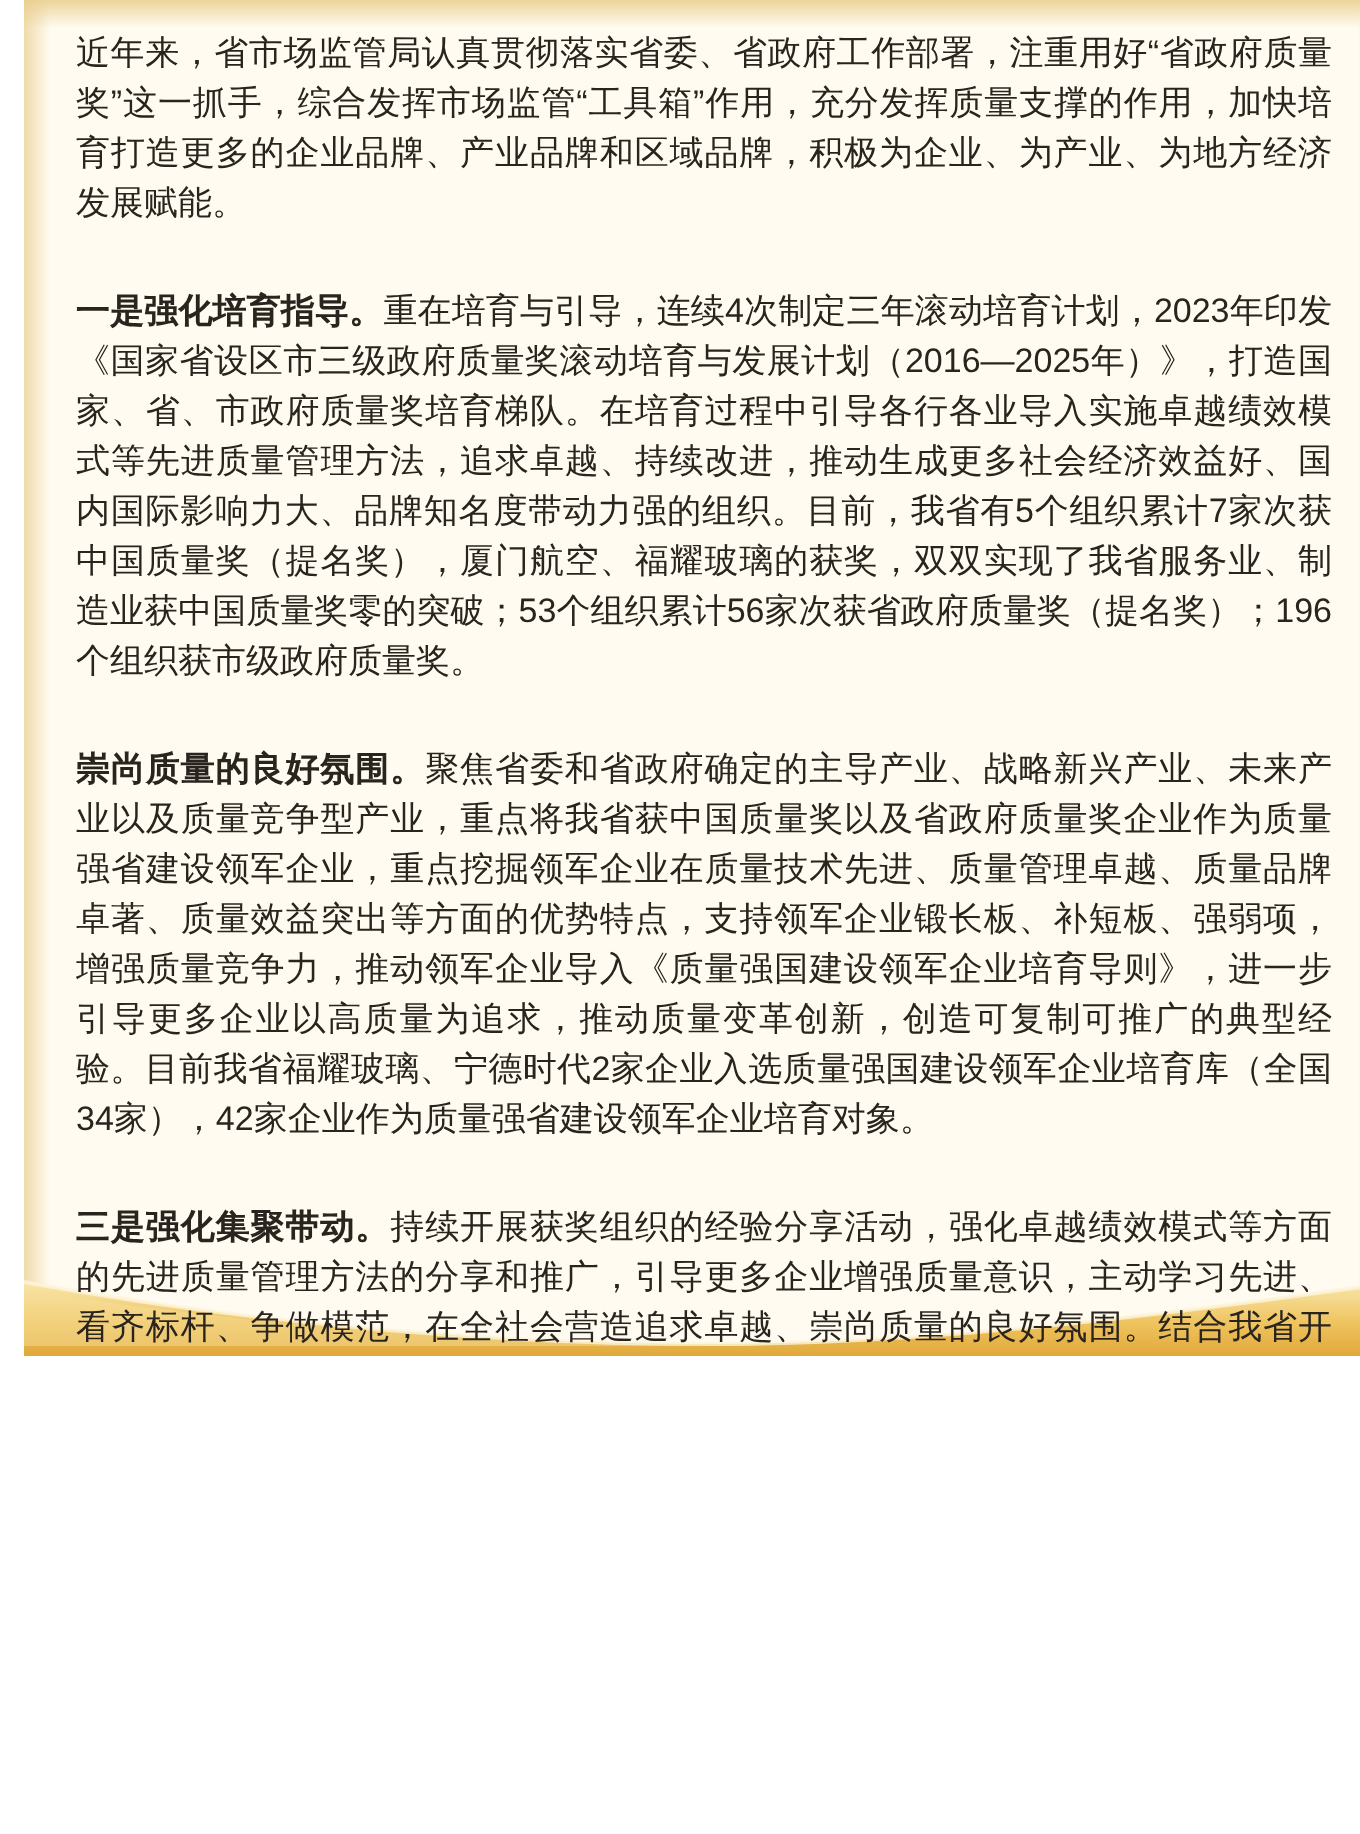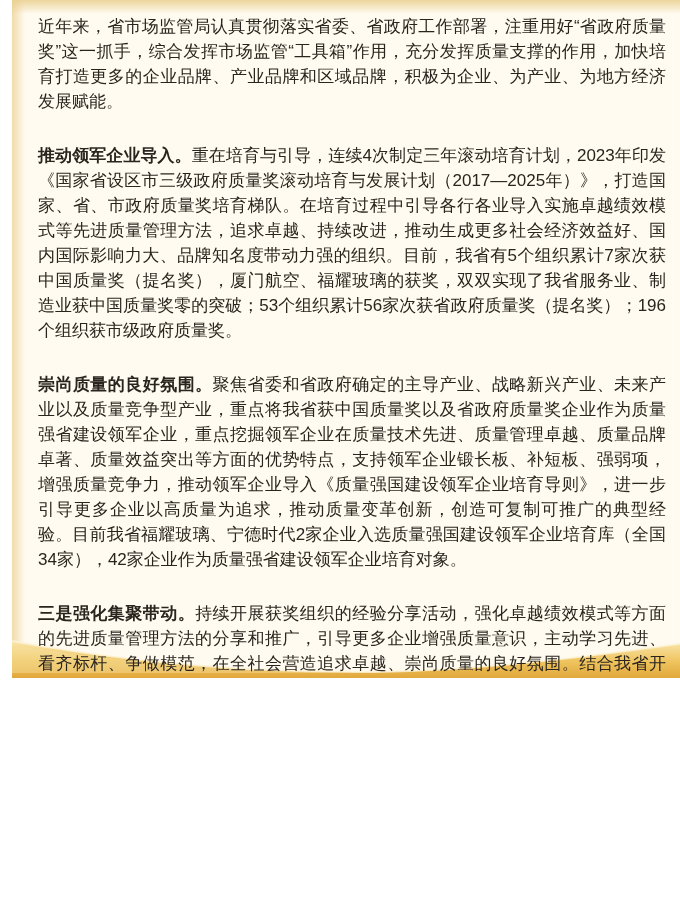--- a/index.html
+++ b/index.html
@@ -53,21 +53,21 @@
   }
 </style>
 </head>
 <body>
 
 <div class="page">
 
   <div class="content">
     <p class="para"><span class="lead"></span><span>近年来，省市场监管局认真贯彻落实省委、省政府工作部署，注重用好“省政府质量奖”这一抓手，综合发挥市场监管“工具箱”作用，充分发挥质量支撑的作用，加快培育打造更多的企业品牌、产业品牌和区域品牌，积极为企业、为产业、为地方经济发展赋能。</span></p>
 
-    <p class="para"><span class="lead">推动领军企业导入。</span><span>重在培育与引导，连续4次制定三年滚动培育计划，2023年印发《国家省设区市三级政府质量奖滚动培育与发展计划（2017—2025年）》，打造国家、省、市政府质量奖培育梯队。在培育过程中引导各行各业导入实施卓越绩效模式等先进质量管理方法，追求卓越、持续改进，推动生成更多社会经济效益好、国内国际影响力大、品牌知名度带动力强的组织。目前，我省有5个组织累计7家次获中国质量奖（提名奖），厦门航空、福耀玻璃的获奖，双双实现了我省服务业、制造业获中国质量奖零的突破；53个组织累计56家次获省政府质量奖（提名奖）；196个组织获市级政府质量奖。</span></p>
+    <p class="para"><span class="lead">一是强化培育指导。</span><span>重在培育与引导，连续4次制定三年滚动培育计划，2023年印发《国家省设区市三级政府质量奖滚动培育与发展计划（2016—2025年）》，打造国家、省、市政府质量奖培育梯队。在培育过程中引导各行各业导入实施卓越绩效模式等先进质量管理方法，追求卓越、持续改进，推动生成更多社会经济效益好、国内国际影响力大、品牌知名度带动力强的组织。目前，我省有5个组织累计7家次获中国质量奖（提名奖），厦门航空、福耀玻璃的获奖，双双实现了我省服务业、制造业获中国质量奖零的突破；53个组织累计56家次获省政府质量奖（提名奖）；196个组织获市级政府质量奖。</span></p>
 
     <p class="para"><span class="lead">崇尚质量的良好氛围。</span><span>聚焦省委和省政府确定的主导产业、战略新兴产业、未来产业以及质量竞争型产业，重点将我省获中国质量奖以及省政府质量奖企业作为质量强省建设领军企业，重点挖掘领军企业在质量技术先进、质量管理卓越、质量品牌卓著、质量效益突出等方面的优势特点，支持领军企业锻长板、补短板、强弱项，增强质量竞争力，推动领军企业导入《质量强国建设领军企业培育导则》，进一步引导更多企业以高质量为追求，推动质量变革创新，创造可复制可推广的典型经验。目前我省福耀玻璃、宁德时代2家企业入选质量强国建设领军企业培育库（全国34家），42家企业作为质量强省建设领军企业培育对象。</span></p>
 
     <p class="para"><span class="lead">三是强化集聚带动。</span><span>持续开展获奖组织的经验分享活动，强化卓越绩效模式等方面的先进质量管理方法的分享和推广，引导更多企业增强质量意识，主动学习先进、看齐标杆、争做模范，在全社会营造追求卓越、崇尚质量的良好氛围。结合我省开展的产业链供应链质量赋能行动，推动各级政府质量奖获奖企业争当“链主”企业，选定的35条产业链供应链为质量赋能省市重点项目中的55家链主企业大部分为质量奖获奖企业，通过发挥其在技术、市场、标准、质量、品牌等方面的带动作用，将先进质量理念、质量文化、质量管理模式向全产业链延伸，实施产业共性关键技术联合攻关和质量一致性管控，带动产业链整体创新水平提升，累计解决产业链供应链质量共性技术问题84个。目前在链主企业的带动下，全省已有65条产业链供应链开展质量赋能，覆盖供应商13188家，创造经济效益101.38亿元，有力推动我省经济社会高质量发展。</span></p>
   </div>
 
   <svg class="bottom-wave" width="680" height="49" viewBox="0 0 680 49" aria-hidden="true">
     <defs>
       <linearGradient id="goldGrad" x1="0" y1="0" x2="0" y2="1">
         <stop offset="0" stop-color="#F9E7AE"></stop>

